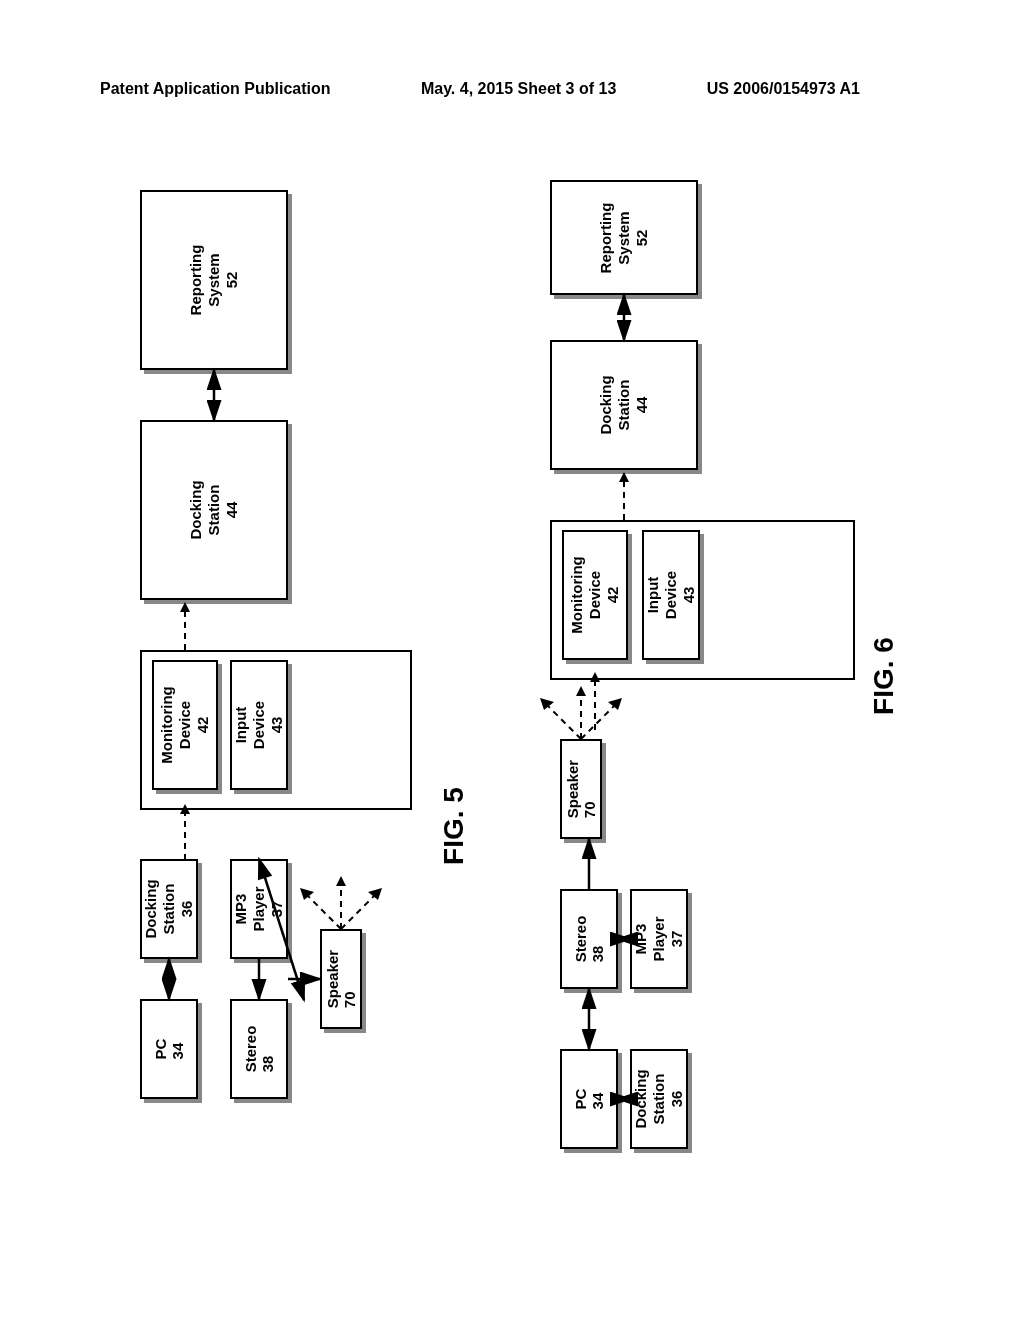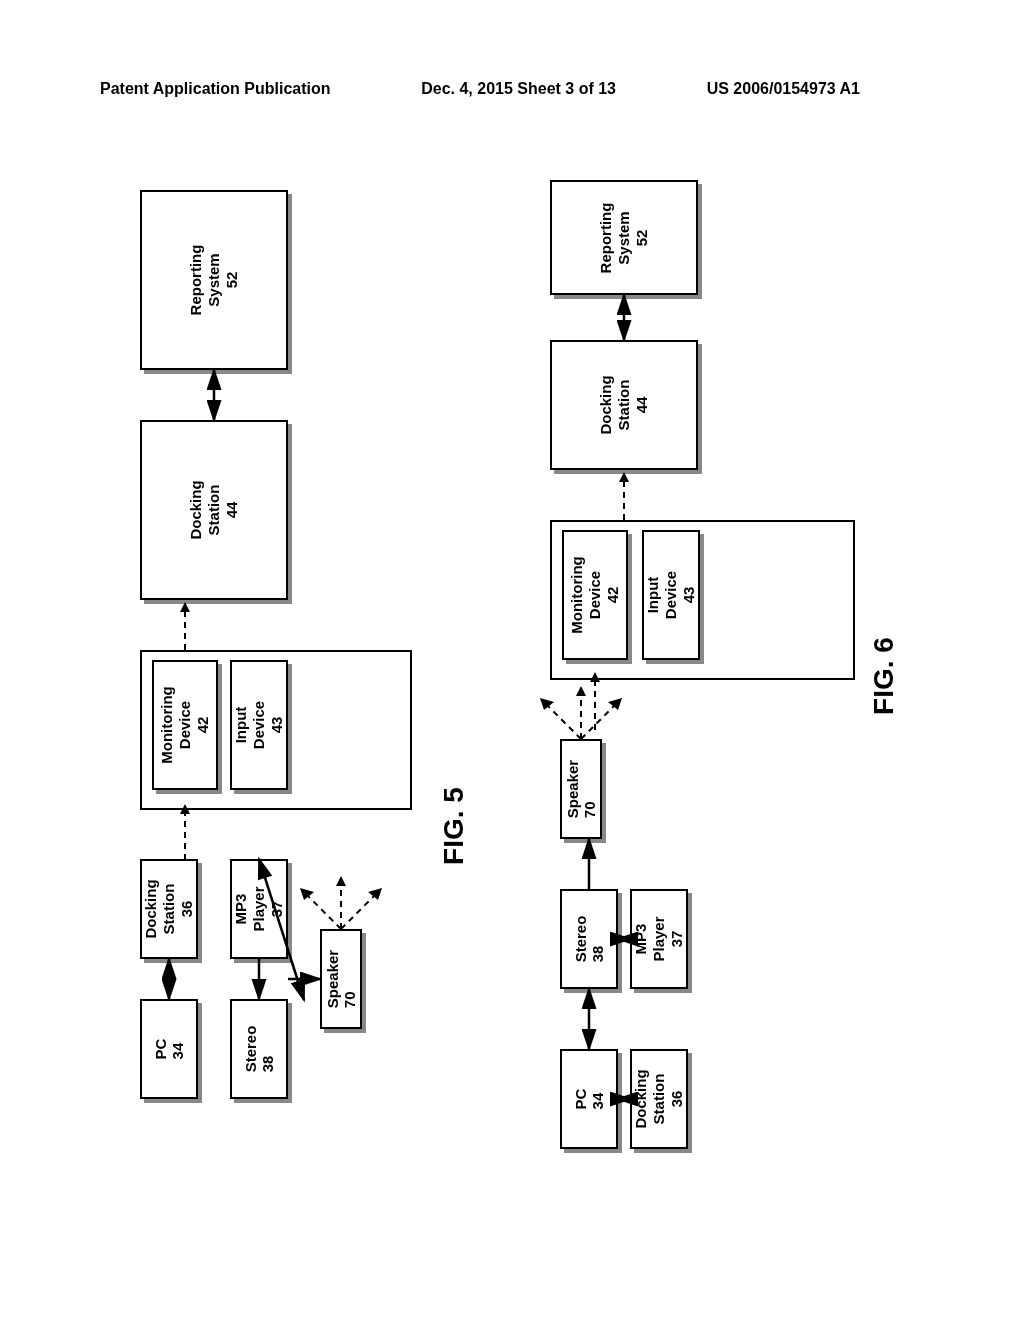--- a/index.html
+++ b/index.html
@@ -71,21 +71,21 @@
     width: 820px;
     height: 1050px;
     pointer-events: none;
   }
 </style>
 </head>
 <body>
 
 <div class="header">
   <span>Patent Application Publication</span>
-  <span>Dec. 4, 2015   Sheet 3 of 13</span>
+  <span>May. 4, 2015   Sheet 3 of 13</span>
   <span>US 2006/0154973 A1</span>
 </div>
 
 <div class="page-area">
 
   <div class="box-shadow" style="left:44px; top:833px; width:58px; height:100px;"></div>
   <div class="box" style="left:40px; top:829px; width:58px; height:100px;">
     <div class="rotated">
       <span>PC</span><br>
       <span>34</span>

